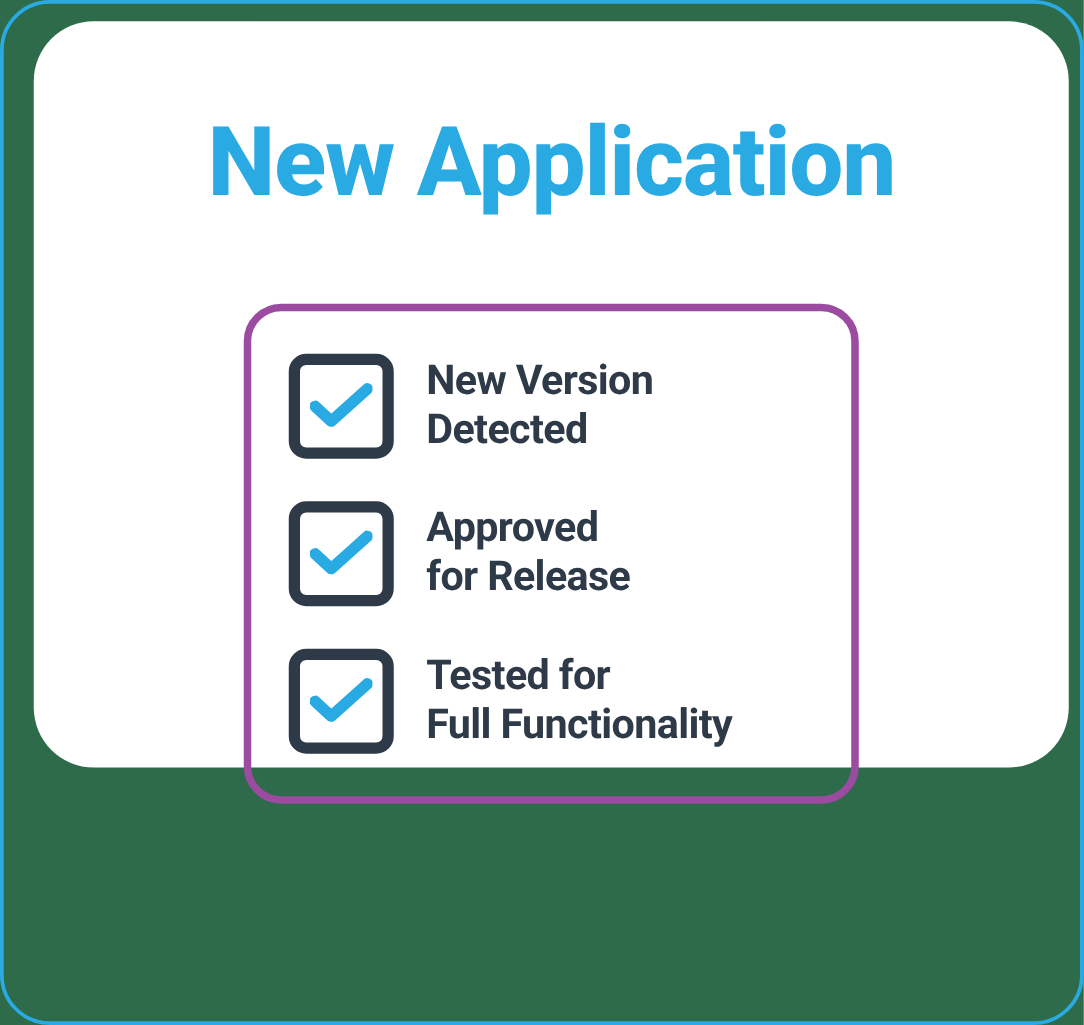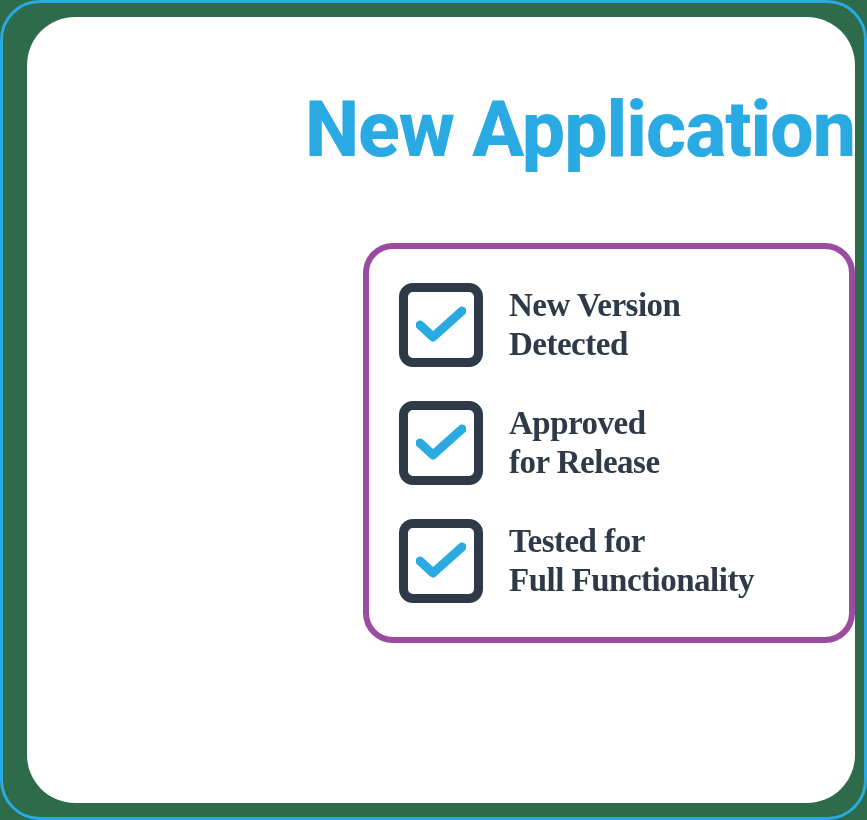--- a/index.html
+++ b/index.html
@@ -22,27 +22,27 @@
       height: 820px;
       border: 3px solid #29aae2;
       border-radius: 40px;
       overflow: hidden;
     }
     .card {
       position: absolute;
       top: 14px;
       left: 24px;
       width: 828px;
-      height: 786px;
+      height: 597px;
       background: #ffffff;
       border-radius: 48px;
       padding-top: 68px;
       display: flex;
       flex-direction: column;
-      align-items: flex-end;
+      align-items: center;
     }
     .title {
       font-size: 77px;
       font-weight: 800;
       color: #29aae2;
       letter-spacing: -1px;
       text-align: center;
       margin-bottom: 68px;
     }
     .checklist-box {
@@ -51,21 +51,20 @@
       border-radius: 30px;
       padding: 34px 30px 34px 30px;
       display: flex;
       flex-direction: column;
       gap: 34px;
     }
     .check-item {
       display: flex;
       align-items: center;
       gap: 26px;
-      font-family: Liberation Serif, serif;
     }
     .check-square {
       width: 84px;
       height: 84px;
       border: 9px solid #2e3a47;
       border-radius: 14px;
       display: flex;
       align-items: center;
       justify-content: center;
       flex-shrink: 0;

